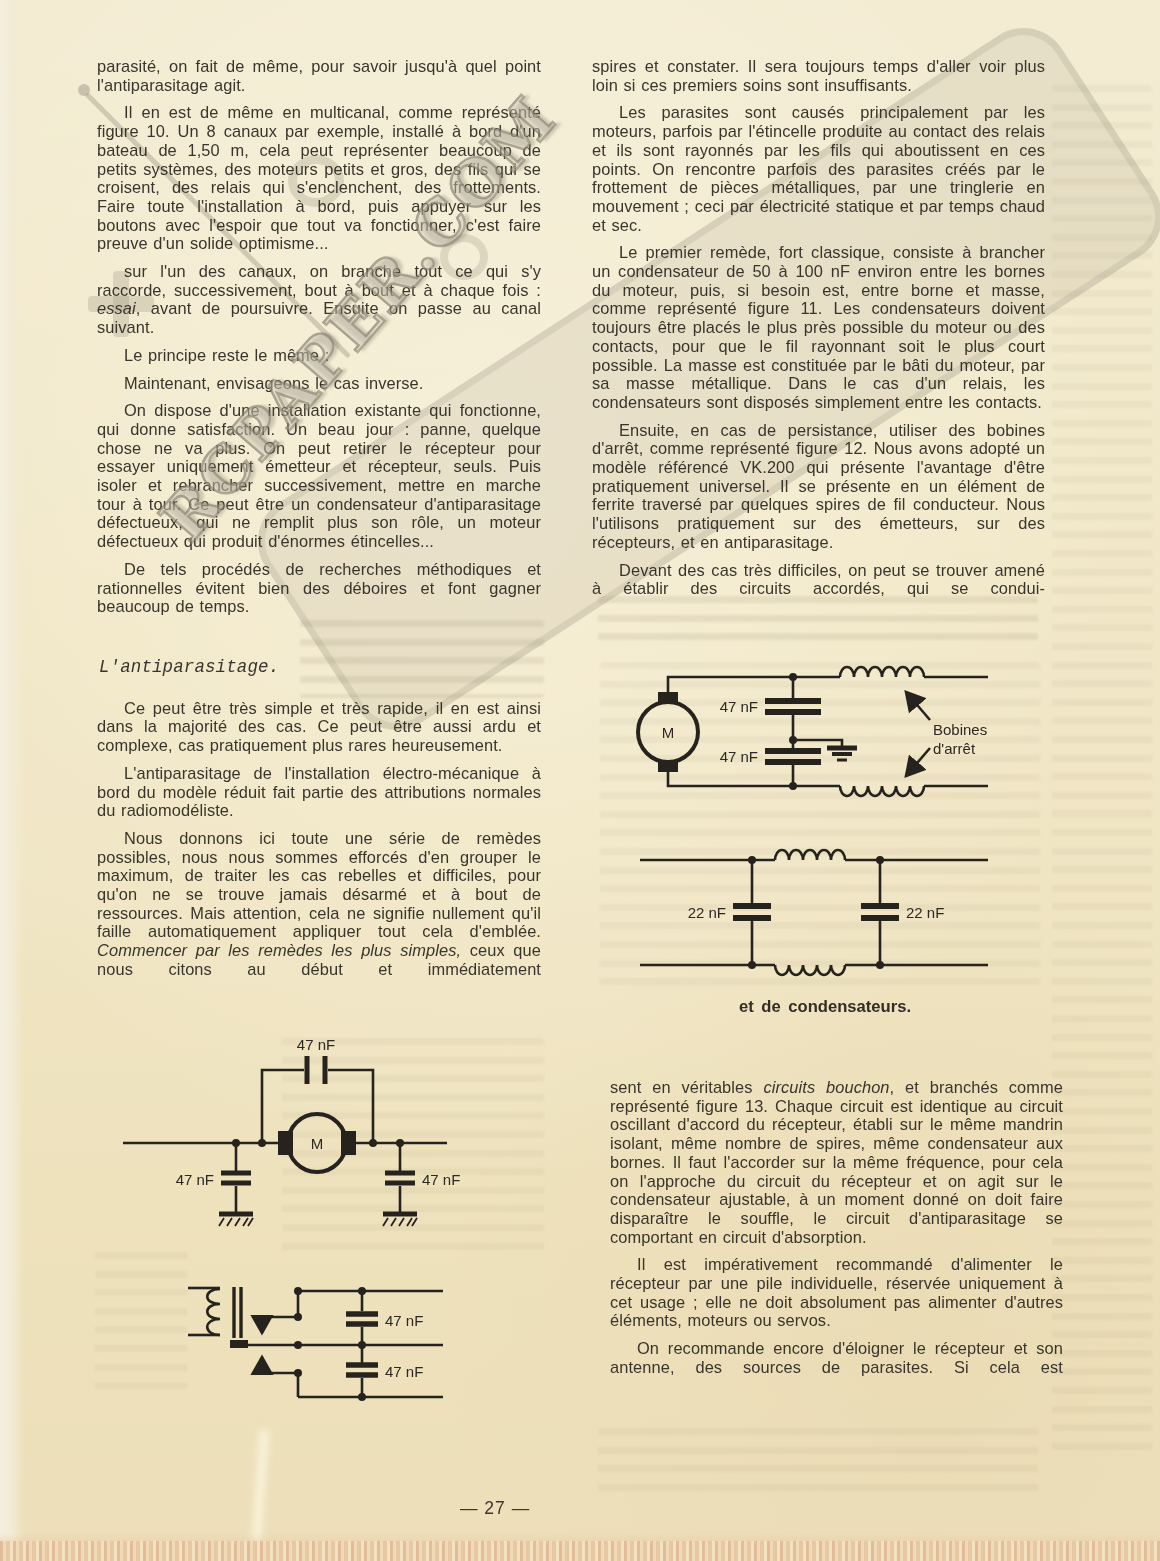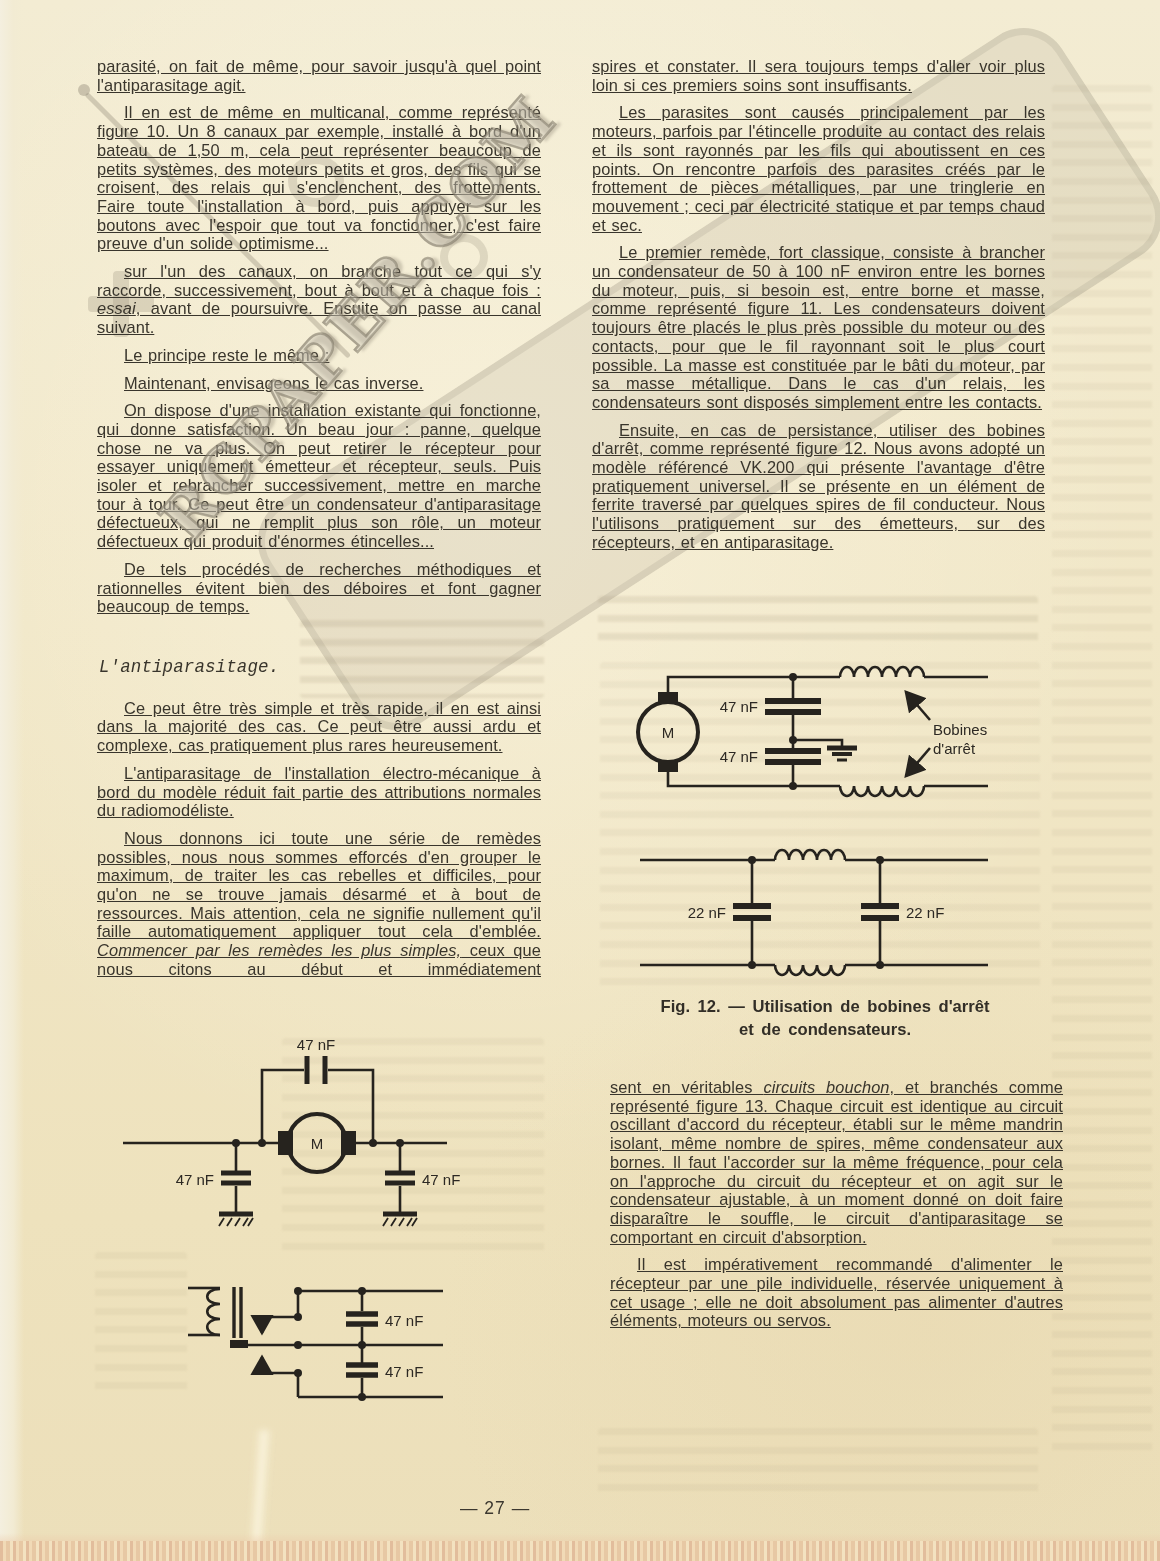--- a/index.html
+++ b/index.html
@@ -48,21 +48,21 @@
     display:flex;align-items:center;justify-content:center;pointer-events:none;
     transform:rotate(-49deg);
     font-family:"DejaVu Serif", serif;font-weight:bold;font-size:62px;letter-spacing:3px;
     color:rgba(246,241,228,0.30);
     -webkit-text-stroke:2.5px rgba(126,119,102,0.55);
     text-shadow:4px 4px 3px rgba(126,119,102,0.33), -1px -1px 0 rgba(126,119,102,0.22);}
 
   
   .col{position:absolute;z-index:2;text-align:justify;
     font-size:16.4px;line-height:18.7px;letter-spacing:0.1px;word-spacing:1px;color:#39352c;}
-  .col p{margin:0 0 9px 0;text-indent:27px;text-decoration:underline;}
+  .col p{margin:0 0 9px 0;text-indent:27px;}
   .col p.noind{text-indent:0;}
   .col p.cont{text-align-last:justify;}
   .col i{font-style:italic;}
   .col-left{left:97px;top:57px;width:444px;}
   .col-right{left:592px;top:57px;width:453px;}
   .col-right2{left:610px;top:1078px;width:453px;}
   .subhead{font-style:italic;font-weight:normal;font-size:17.5px;margin:42px 0 22px 2px;text-indent:0;font-family:Liberation Mono, monospace;}
 
   .fig{position:absolute;z-index:2;}
   .fig11{left:100px;top:1030px;}
@@ -109,20 +109,21 @@
     <p>Ce peut être très simple et très rapide, il en est ainsi dans la majorité des cas. Ce peut être aussi ardu et complexe, cas pratiquement plus rares heureusement.</p>
     <p>L'antiparasitage de l'installation électro-mécanique à bord du modèle réduit fait partie des attributions normales du radiomodéliste.</p>
     <p class="cont"><span>Nous donnons ici toute une série de remèdes possibles, nous nous sommes efforcés d'en grouper le maximum, de traiter les cas rebelles et difficiles, pour qu'on ne se trouve jamais désarmé et à bout de ressources. Mais attention, cela ne signifie nullement qu'il faille automatiquement appliquer tout cela d'emblée. </span><i>Commencer par les remèdes les plus simples,</i><span> ceux que nous citons au début et immédiatement</span></p>
   </div>
 
   <div class="col col-right">
     <p class="noind">spires et constater. Il sera toujours temps d'aller voir plus loin si ces premiers soins sont insuffisants.</p>
     <p>Les parasites sont causés principalement par les moteurs, parfois par l'étincelle produite au contact des relais et ils sont rayonnés par les fils qui aboutissent en ces points. On rencontre parfois des parasites créés par le frottement de pièces métalliques, par une tringlerie en mouvement ; ceci par électricité statique et par temps chaud et sec.</p>
     <p>Le premier remède, fort classique, consiste à brancher un condensateur de 50 à 100 nF environ entre les bornes du moteur, puis, si besoin est, entre borne et masse, comme représenté figure 11. Les condensateurs doivent toujours être placés le plus près possible du moteur ou des contacts, pour que le fil rayonnant soit le plus court possible. La masse est constituée par le bâti du moteur, par sa masse métallique. Dans le cas d'un relais, les condensateurs sont disposés simplement entre les contacts.</p>
     <p>Ensuite, en cas de persistance, utiliser des bobines d'arrêt, comme représenté figure 12. Nous avons adopté un modèle référencé VK.200 qui présente l'avantage d'être pratiquement universel. Il se présente en un élément de ferrite traversé par quelques spires de fil conducteur. Nous l'utilisons pratiquement sur des émetteurs, sur des récepteurs, et en antiparasitage.</p>
+    <p class="cont">Devant des cas très difficiles, on peut se trouver amené à établir des circuits accordés, qui se condui-</p>
   </div>
 
   <svg class="fig fig12" width="460" height="340" viewBox="0 0 460 340">
     <defs>
       <marker id="ah12" markerWidth="9" markerHeight="9" refX="7" refY="4.5" orient="auto">
         <path d="M0,0 L8,4.5 L0,9 z" fill="#26231e"></path>
       </marker>
     </defs>
     <g stroke="#26231e" stroke-width="2.6" fill="none">
 
@@ -177,27 +178,27 @@
     <text x="68" y="86" text-anchor="middle" font-size="17">M</text>
     <text x="158" y="60" text-anchor="end">47 nF</text>
     <text x="158" y="110" text-anchor="end">47 nF</text>
     <text x="333" y="83">Bobines</text>
     <text x="333" y="102">d'arrêt</text>
     <text x="126" y="266" text-anchor="end">22 nF</text>
     <text x="306" y="266">22 nF</text>
   </svg>
 
   <div class="caption cap12">
-    <div>Fig. 12. — Utilisation de bobines d'arrêt</div>
     <div>et de condensateurs.</div>
   </div>
 
   <div class="col col-right2">
     <p class="noind"><span>sent en véritables </span><i>circuits bouchon</i><span>, et branchés comme représenté figure 13. Chaque circuit est identique au circuit oscillant d'accord du récepteur, établi sur le même mandrin isolant, même nombre de spires, même condensateur aux bornes. Il faut l'accorder sur la même fréquence, pour cela on l'approche du circuit du récepteur et on agit sur le condensateur ajustable, à un moment donné on doit faire disparaître le souffle, le circuit d'antiparasitage se comportant en circuit d'absorption.</span></p>
     <p>Il est impérativement recommandé d'alimenter le récepteur par une pile individuelle, réservée uniquement à cet usage ; elle ne doit absolument pas alimenter d'autres éléments, moteurs ou servos.</p>
+    <p class="cont">On recommande encore d'éloigner le récepteur et son antenne, des sources de parasites. Si cela est</p>
   </div>
 
   <svg class="fig fig11" width="380" height="385" viewBox="0 0 380 385">
     <defs>
       <marker id="ah11" markerWidth="9" markerHeight="9" refX="7" refY="4.5" orient="auto">
         <path d="M0,0 L8,4.5 L0,9 z" fill="#26231e"></path>
       </marker>
     </defs>
     <g stroke="#26231e" stroke-width="2.6" fill="none">
 

